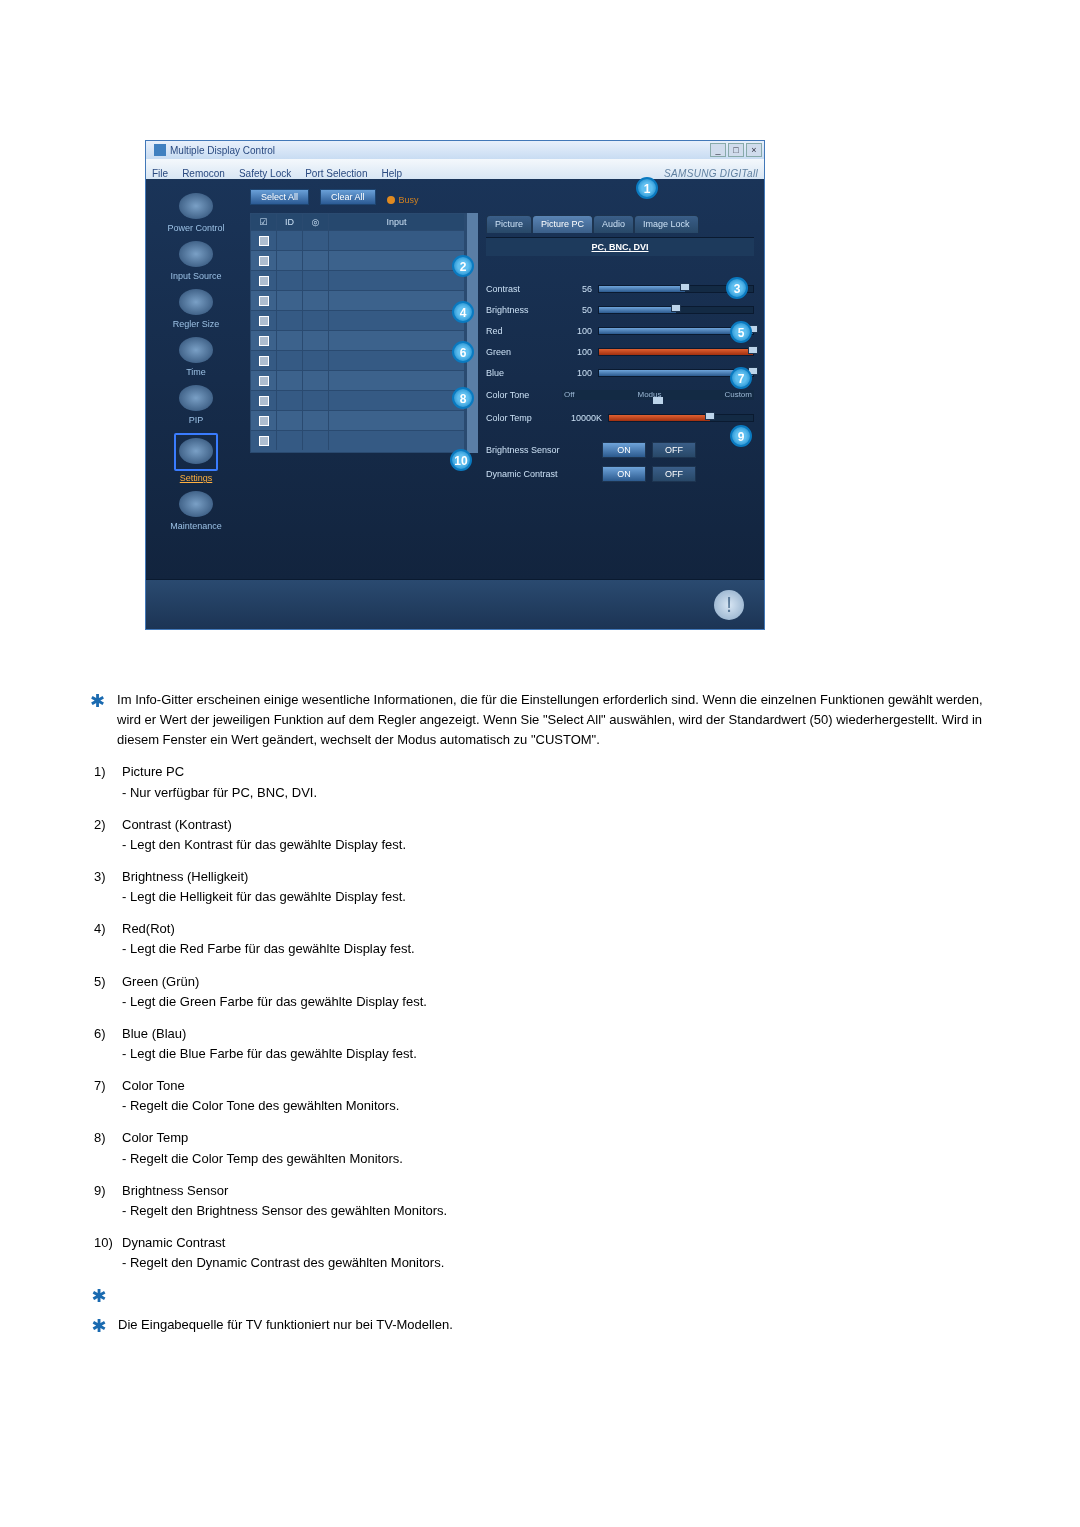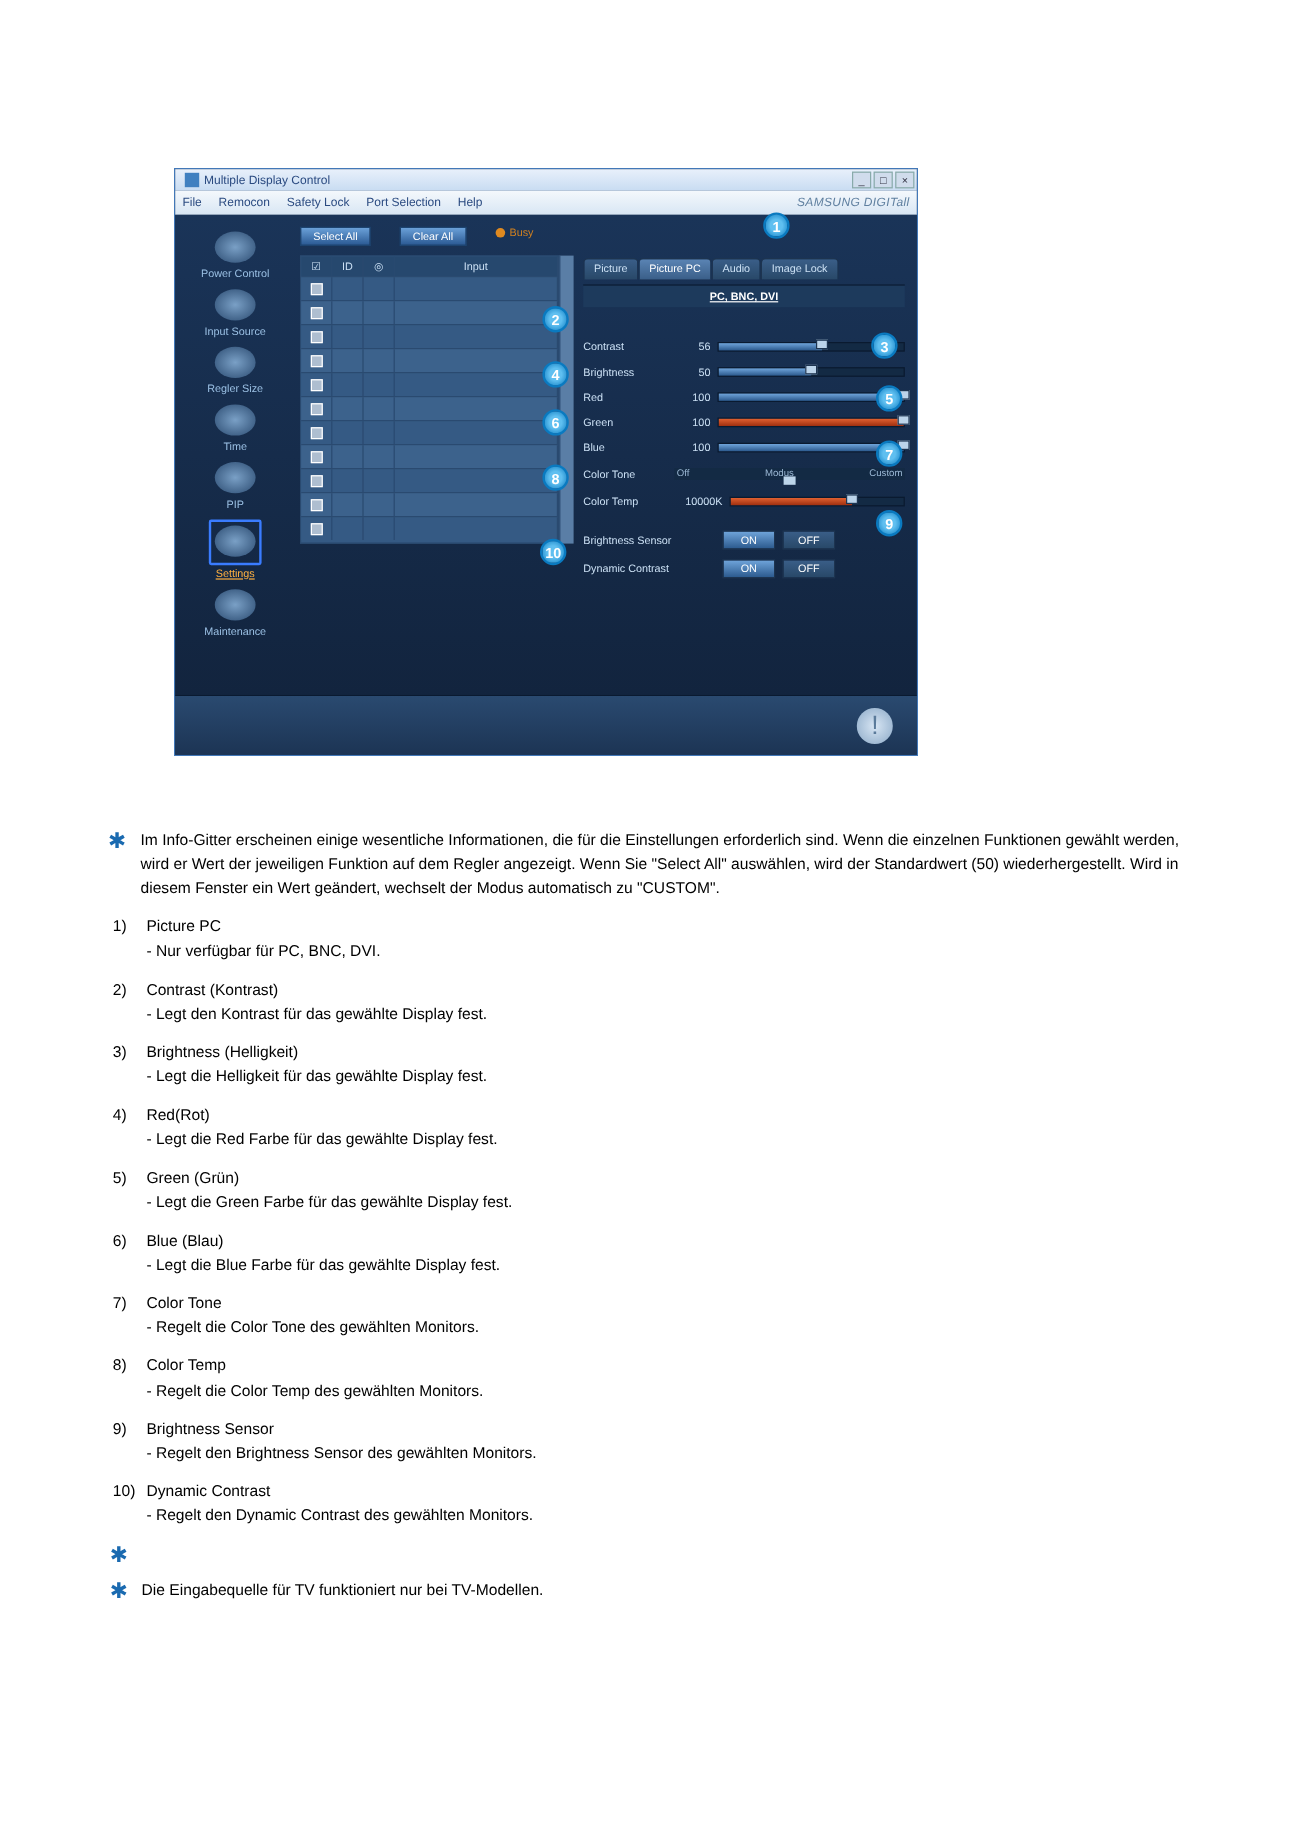--- a/index.html
+++ b/index.html
@@ -31,39 +31,39 @@
     width: 12px; height: 12px; background:#4080c0; margin-right:4px;
     display:inline-block;
   }
   .titlebar .winbtns { margin-left:auto; display:flex; gap:2px; padding-right:2px;}
   .titlebar .winbtns span {
     width:16px; height:14px; background:#d0dcec; border:1px solid #8aa;
     font-size:9px; text-align:center; line-height:12px; color:#334;
   }
   .menubar {
     height:20px; background:linear-gradient(#f4f8fc,#d8e6f4);
-    display:flex; align-items:center; font-size:10px; color:#2a4a80;
+    display:flex; align-items:flex-end; font-size:10px; color:#2a4a80;
     padding-left:6px; gap:14px;
   }
   .menubar .brand { margin-left:auto; margin-right:6px; font-style:italic; color:#6080a0; font-size:10px; letter-spacing:.3px;}
   .body { display:flex; background:linear-gradient(#1a3458,#12243e); min-height:400px;}
   .sidebar { width:100px; padding-top:14px; display:flex; flex-direction:column; align-items:center; }
   .navitem { width:84px; text-align:center; margin-bottom:8px; font-size:9px; color:#9bc0e4;}
   .navicon {
     width:34px; height:26px; margin:0 auto 2px;
     border-radius:50%; background:radial-gradient(#7aa0c6,#2a4a70);
   }
   .navitem.sel .navlabel { color:#ffb040;text-decoration:underline;}
   .navitem.sel .navframe {
     border:2px solid #3a7cff;
     padding:3px; border-radius:2px;
   }
   .navframe { display:inline-block;}
   .main { flex:1; padding:10px 8px 12px 4px; position:relative;}
-  .toolbar { display:flex; align-items:flex-start; gap:24px; margin-bottom:8px;}
+  .toolbar { display:flex; align-items:flex-end; gap:11px; margin-bottom:8px;}
   .btn {
     height:16px; padding:0 10px; font-size:9px; color:#fff;
     background:linear-gradient(#6aa0d8,#2b5a94); border:1px solid #1d4470;
     display:inline-flex; align-items:center;
   }
   .busy { color:#d08020; font-size:9px; display:inline-flex; align-items:center; gap:4px;}
   .busy .dot{ width:8px;height:8px;border-radius:50%;background:#e08a20;}
   .grid {
     width:216px; border:1px solid #2a4a70; background:#355a84;
   }

